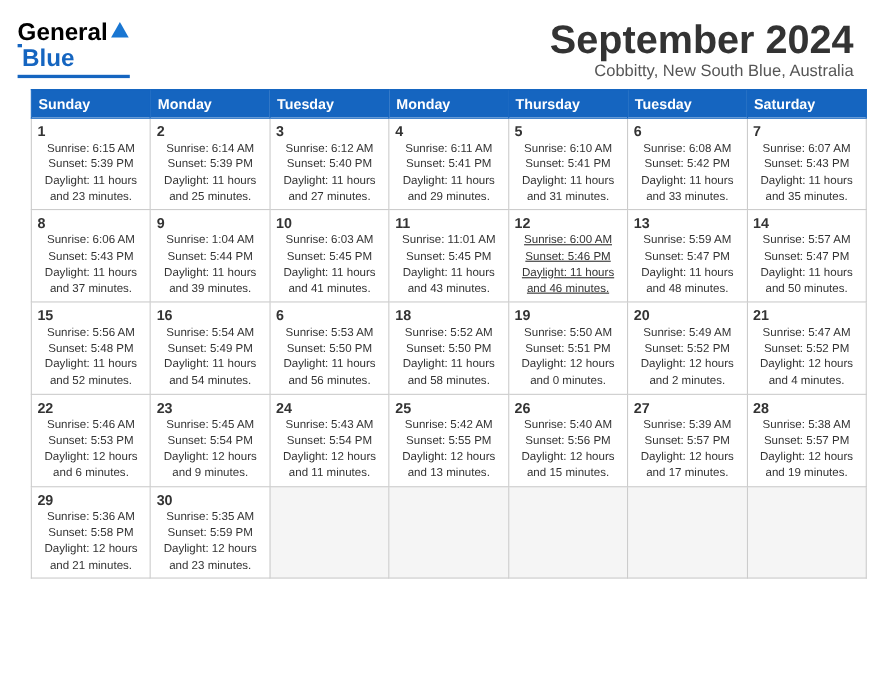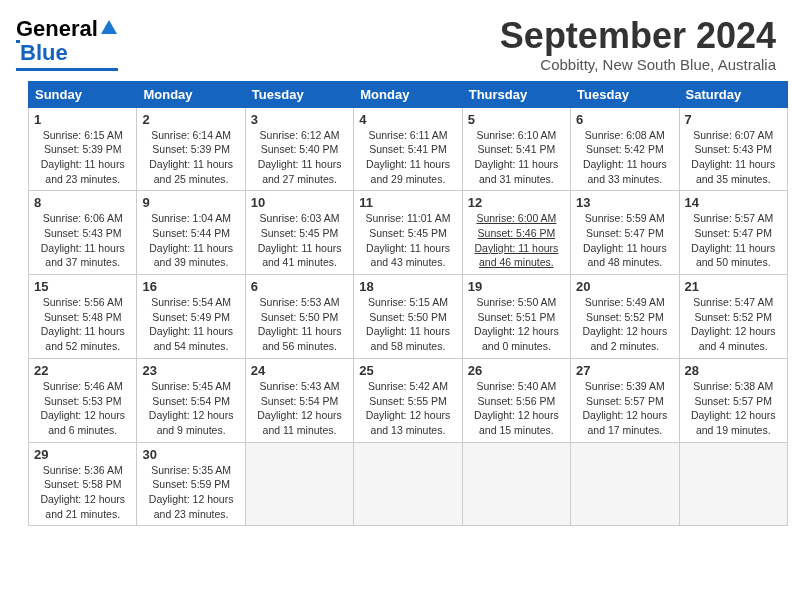--- a/index.html
+++ b/index.html
@@ -234,21 +234,21 @@
         </td>
         <td>
           <span class="day-num">6</span>
           <div class="day-info" style="white-space: pre-line;">Sunrise: 5:53 AM
 Sunset: 5:50 PM
 Daylight: 11 hours
 and 56 minutes.</div>
         </td>
         <td>
           <span class="day-num">18</span>
-          <div class="day-info" style="white-space: pre-line;">Sunrise: 5:15 AM
+          <div class="day-info" style="white-space: pre-line;">Sunrise: 5:52 AM
 Sunset: 5:50 PM
 Daylight: 11 hours
 and 58 minutes.</div>
         </td>
         <td>
           <span class="day-num">19</span>
           <div class="day-info" style="white-space: pre-line;">Sunrise: 5:50 AM
 Sunset: 5:51 PM
 Daylight: 12 hours
 and 0 minutes.</div>

